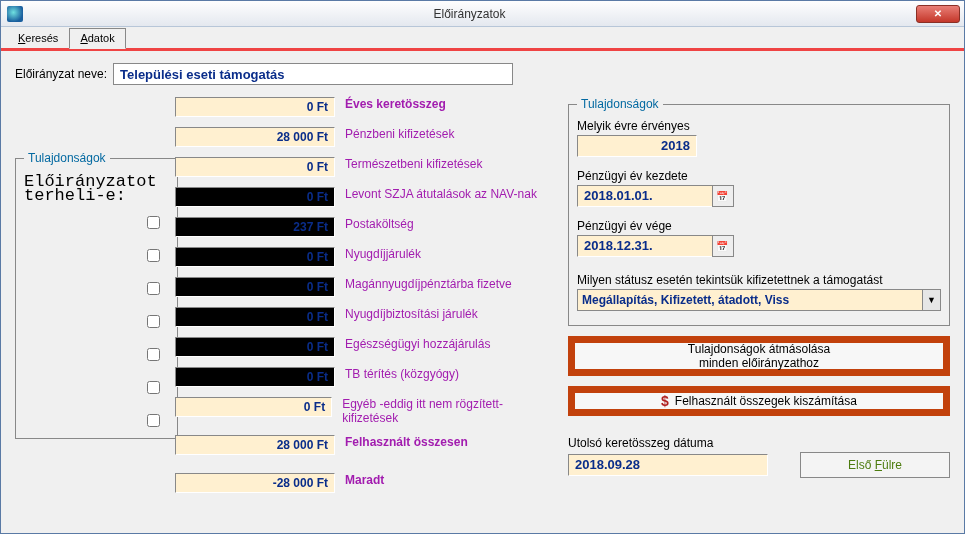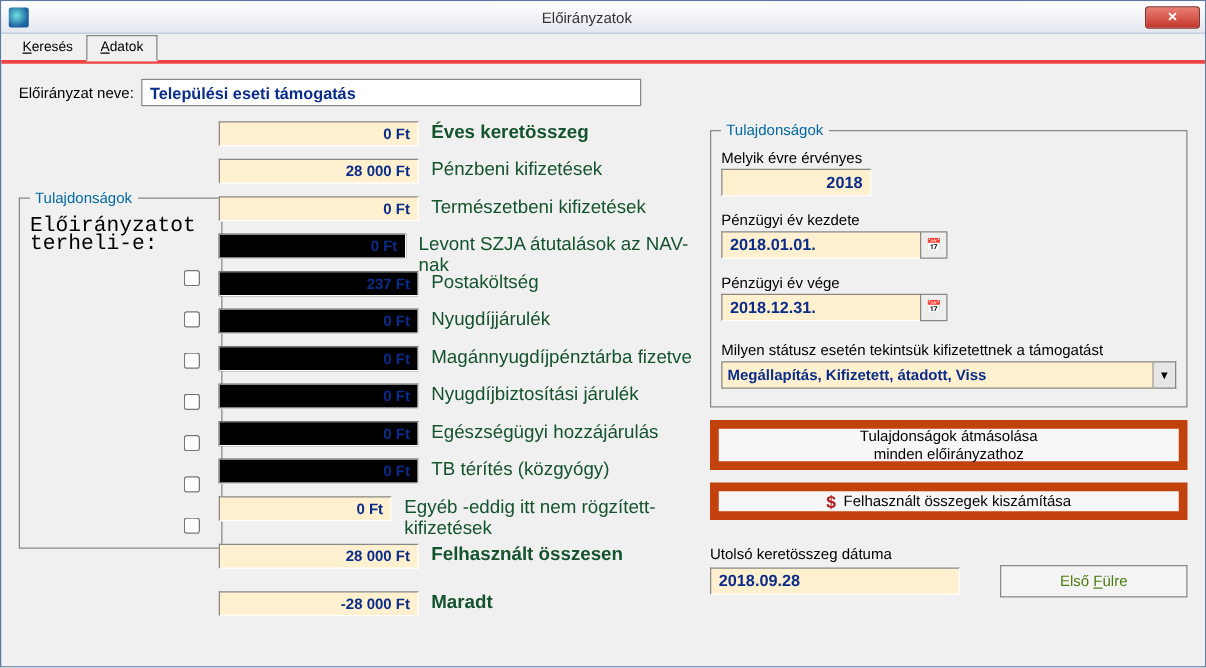--- a/index.html
+++ b/index.html
@@ -78,34 +78,34 @@
   .value-row { display: flex; height: 24px; margin-bottom: 6px; gap: 10px; }
   .value-row.gap-above { margin-top: 14px; }
   .val-box {
     width: 160px; height: 20px; text-align: right; padding: 2px 6px;
     font-size: 12px; font-weight: bold;
     border-top: 1px solid #888; border-left: 1px solid #888;
     border-bottom: 1px solid #fff; border-right: 1px solid #fff;
   }
   .val-light { background: #fff0d0; color: #0a2d8a; }
   .val-dark  { background: #000; color: #0a2d8a; }
-  .val-label { font-size: 15px; color: #14532d; }
+  .val-label { font-size: 12px; color: #a21caf; }
   .val-label.bold { font-weight: bold; }
 
   .right-stack { display: flex; flex-direction: column; gap: 10px; }
   .r-label { font-size: 12px; margin: 4px 0 2px 0; }
   .r-input {
     background: #fff0d0; border-top: 1px solid #888; border-left: 1px solid #888;
     border-bottom: 1px solid #fff; border-right: 1px solid #fff;
     height: 22px; padding: 2px 6px; font-weight: bold; color: #0a2d8a;
     font-size: 13px;
   }
   .year-row .r-input { width: 120px; text-align: right; }
   .date-row { display: flex; align-items: center; gap: 0; }
-  .date-row .r-input { width: 160px; }
+  .date-row .r-input { width: 136px; }
   .date-picker-btn {
     width: 22px; height: 22px; border: 1px solid #888; background: #eee;
     display: flex; align-items: center; justify-content: center; font-size: 10px;
     cursor: pointer; margin-left: -1px;
   }
   .status-select {
     display: flex; align-items: center; width: 100%;
   }
   .status-select .sel-box {
     flex: 1; background: #fff0d0; border: 1px solid #888; height: 22px;

